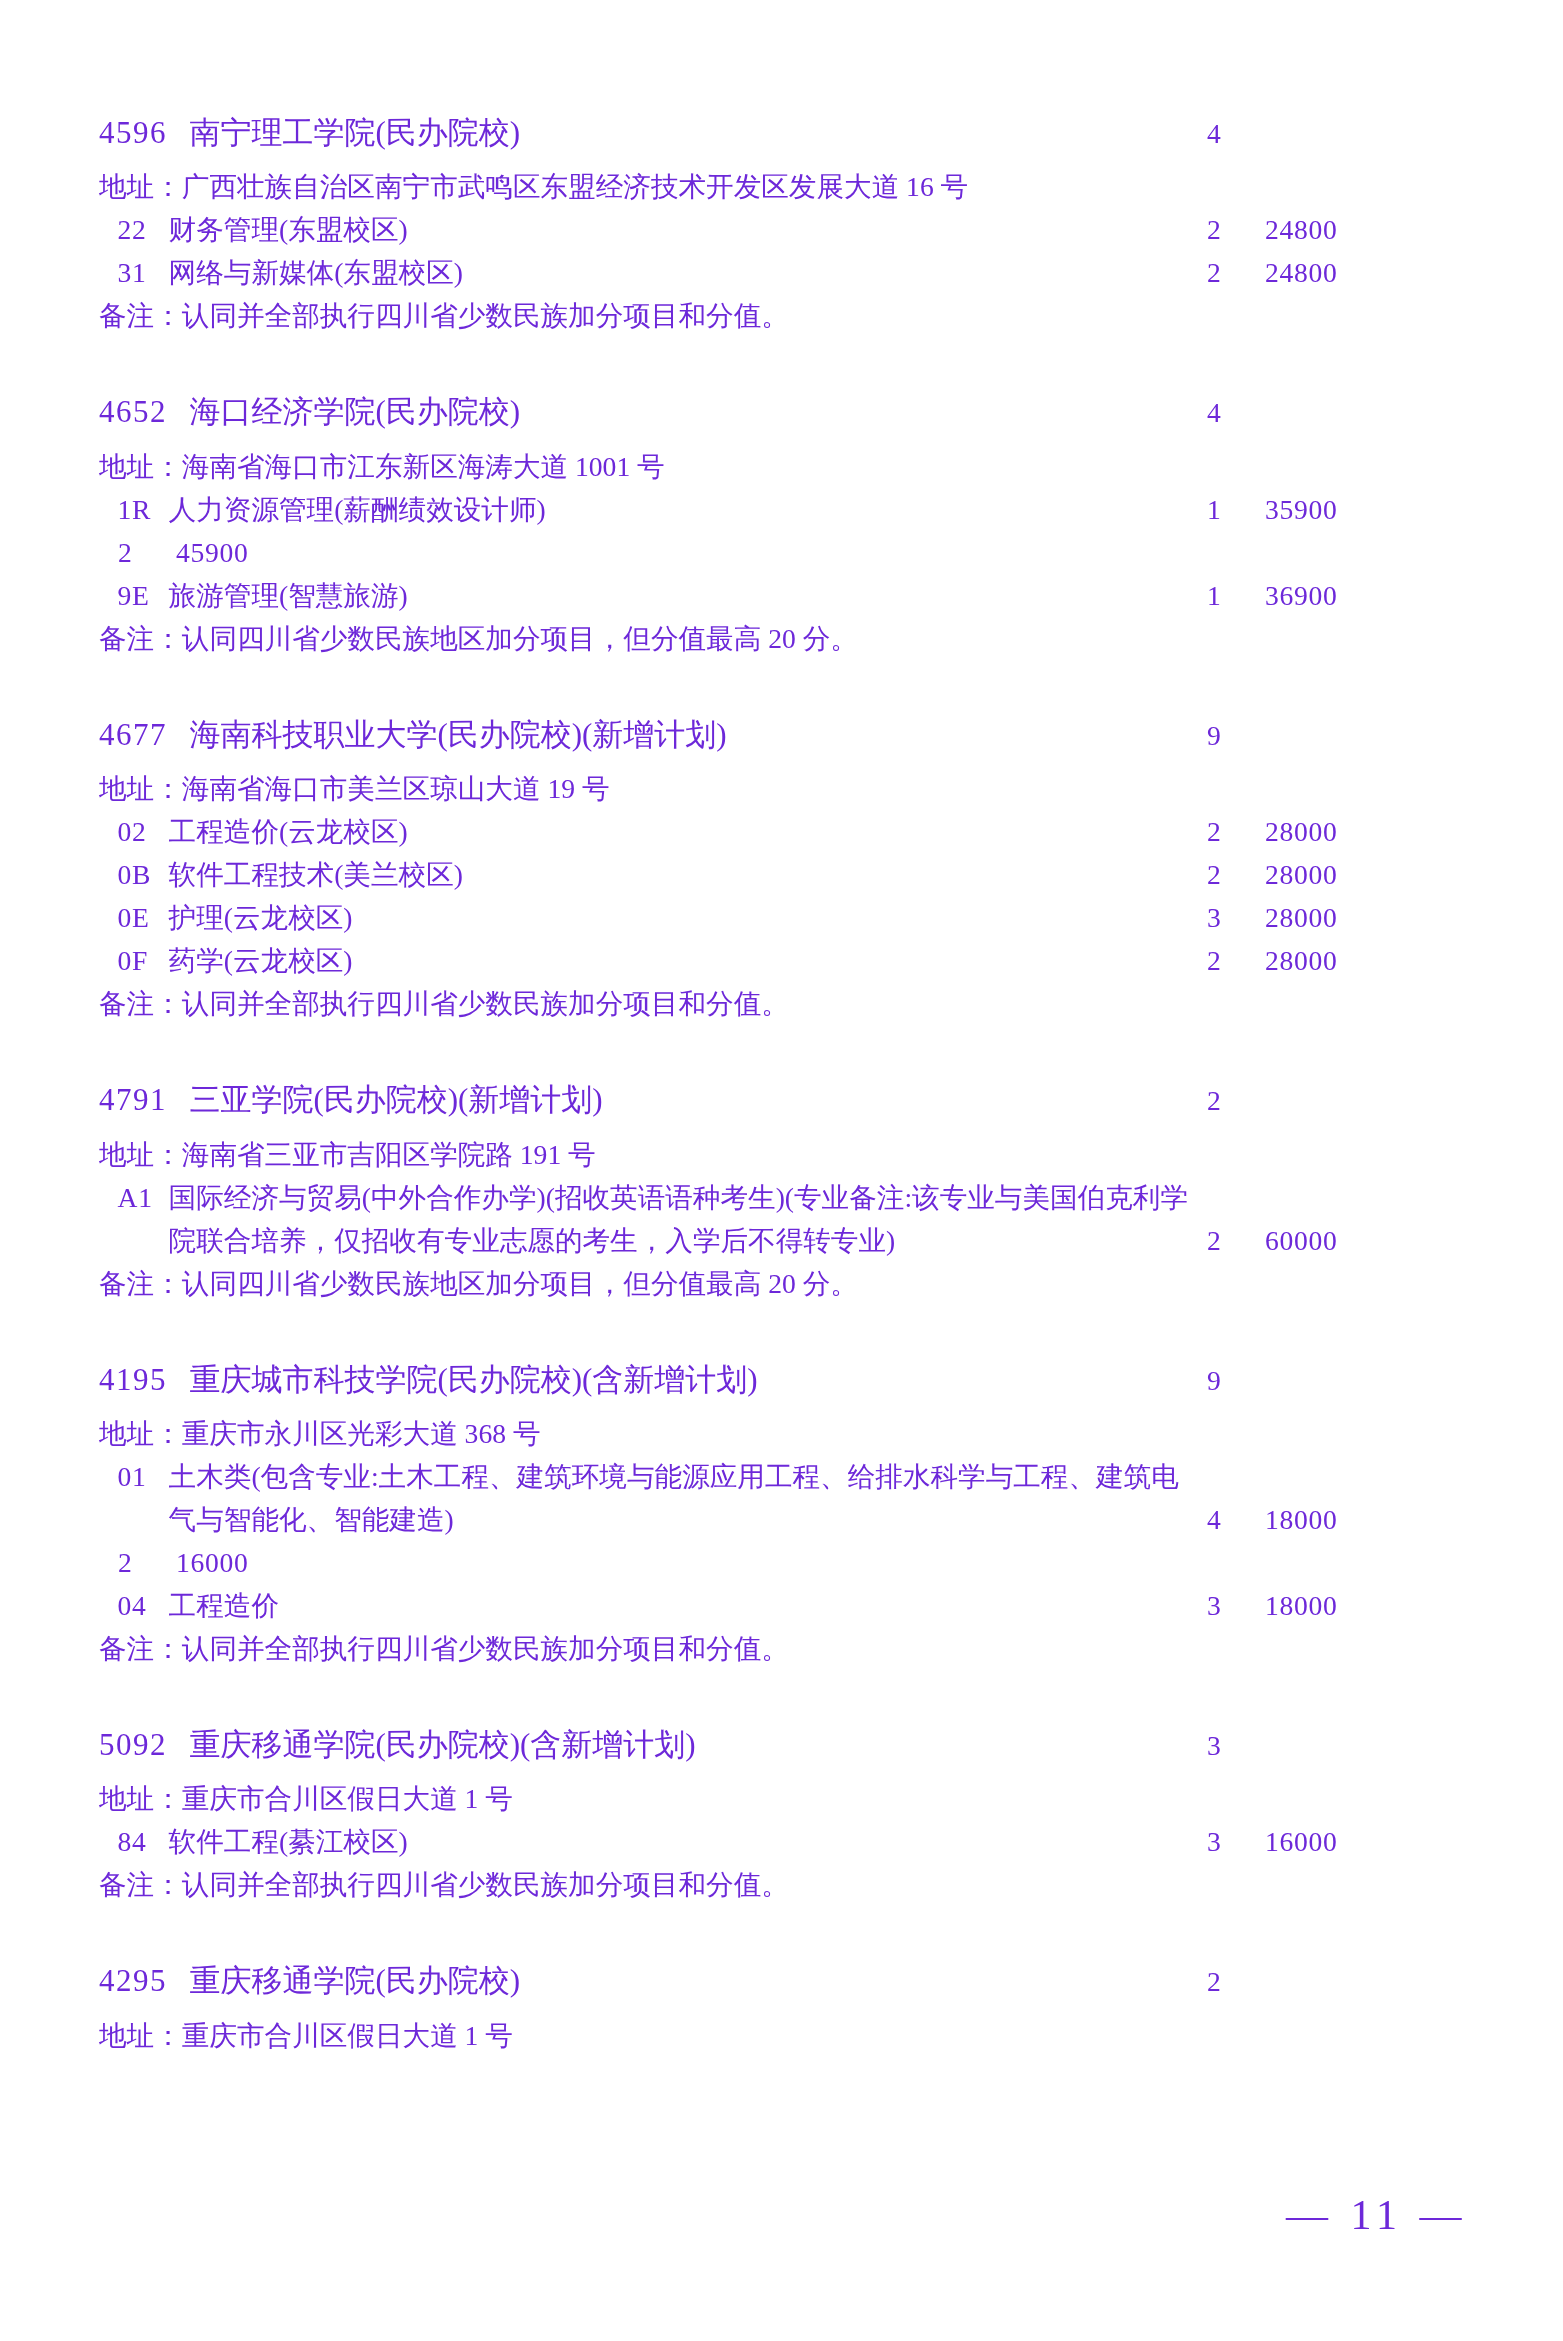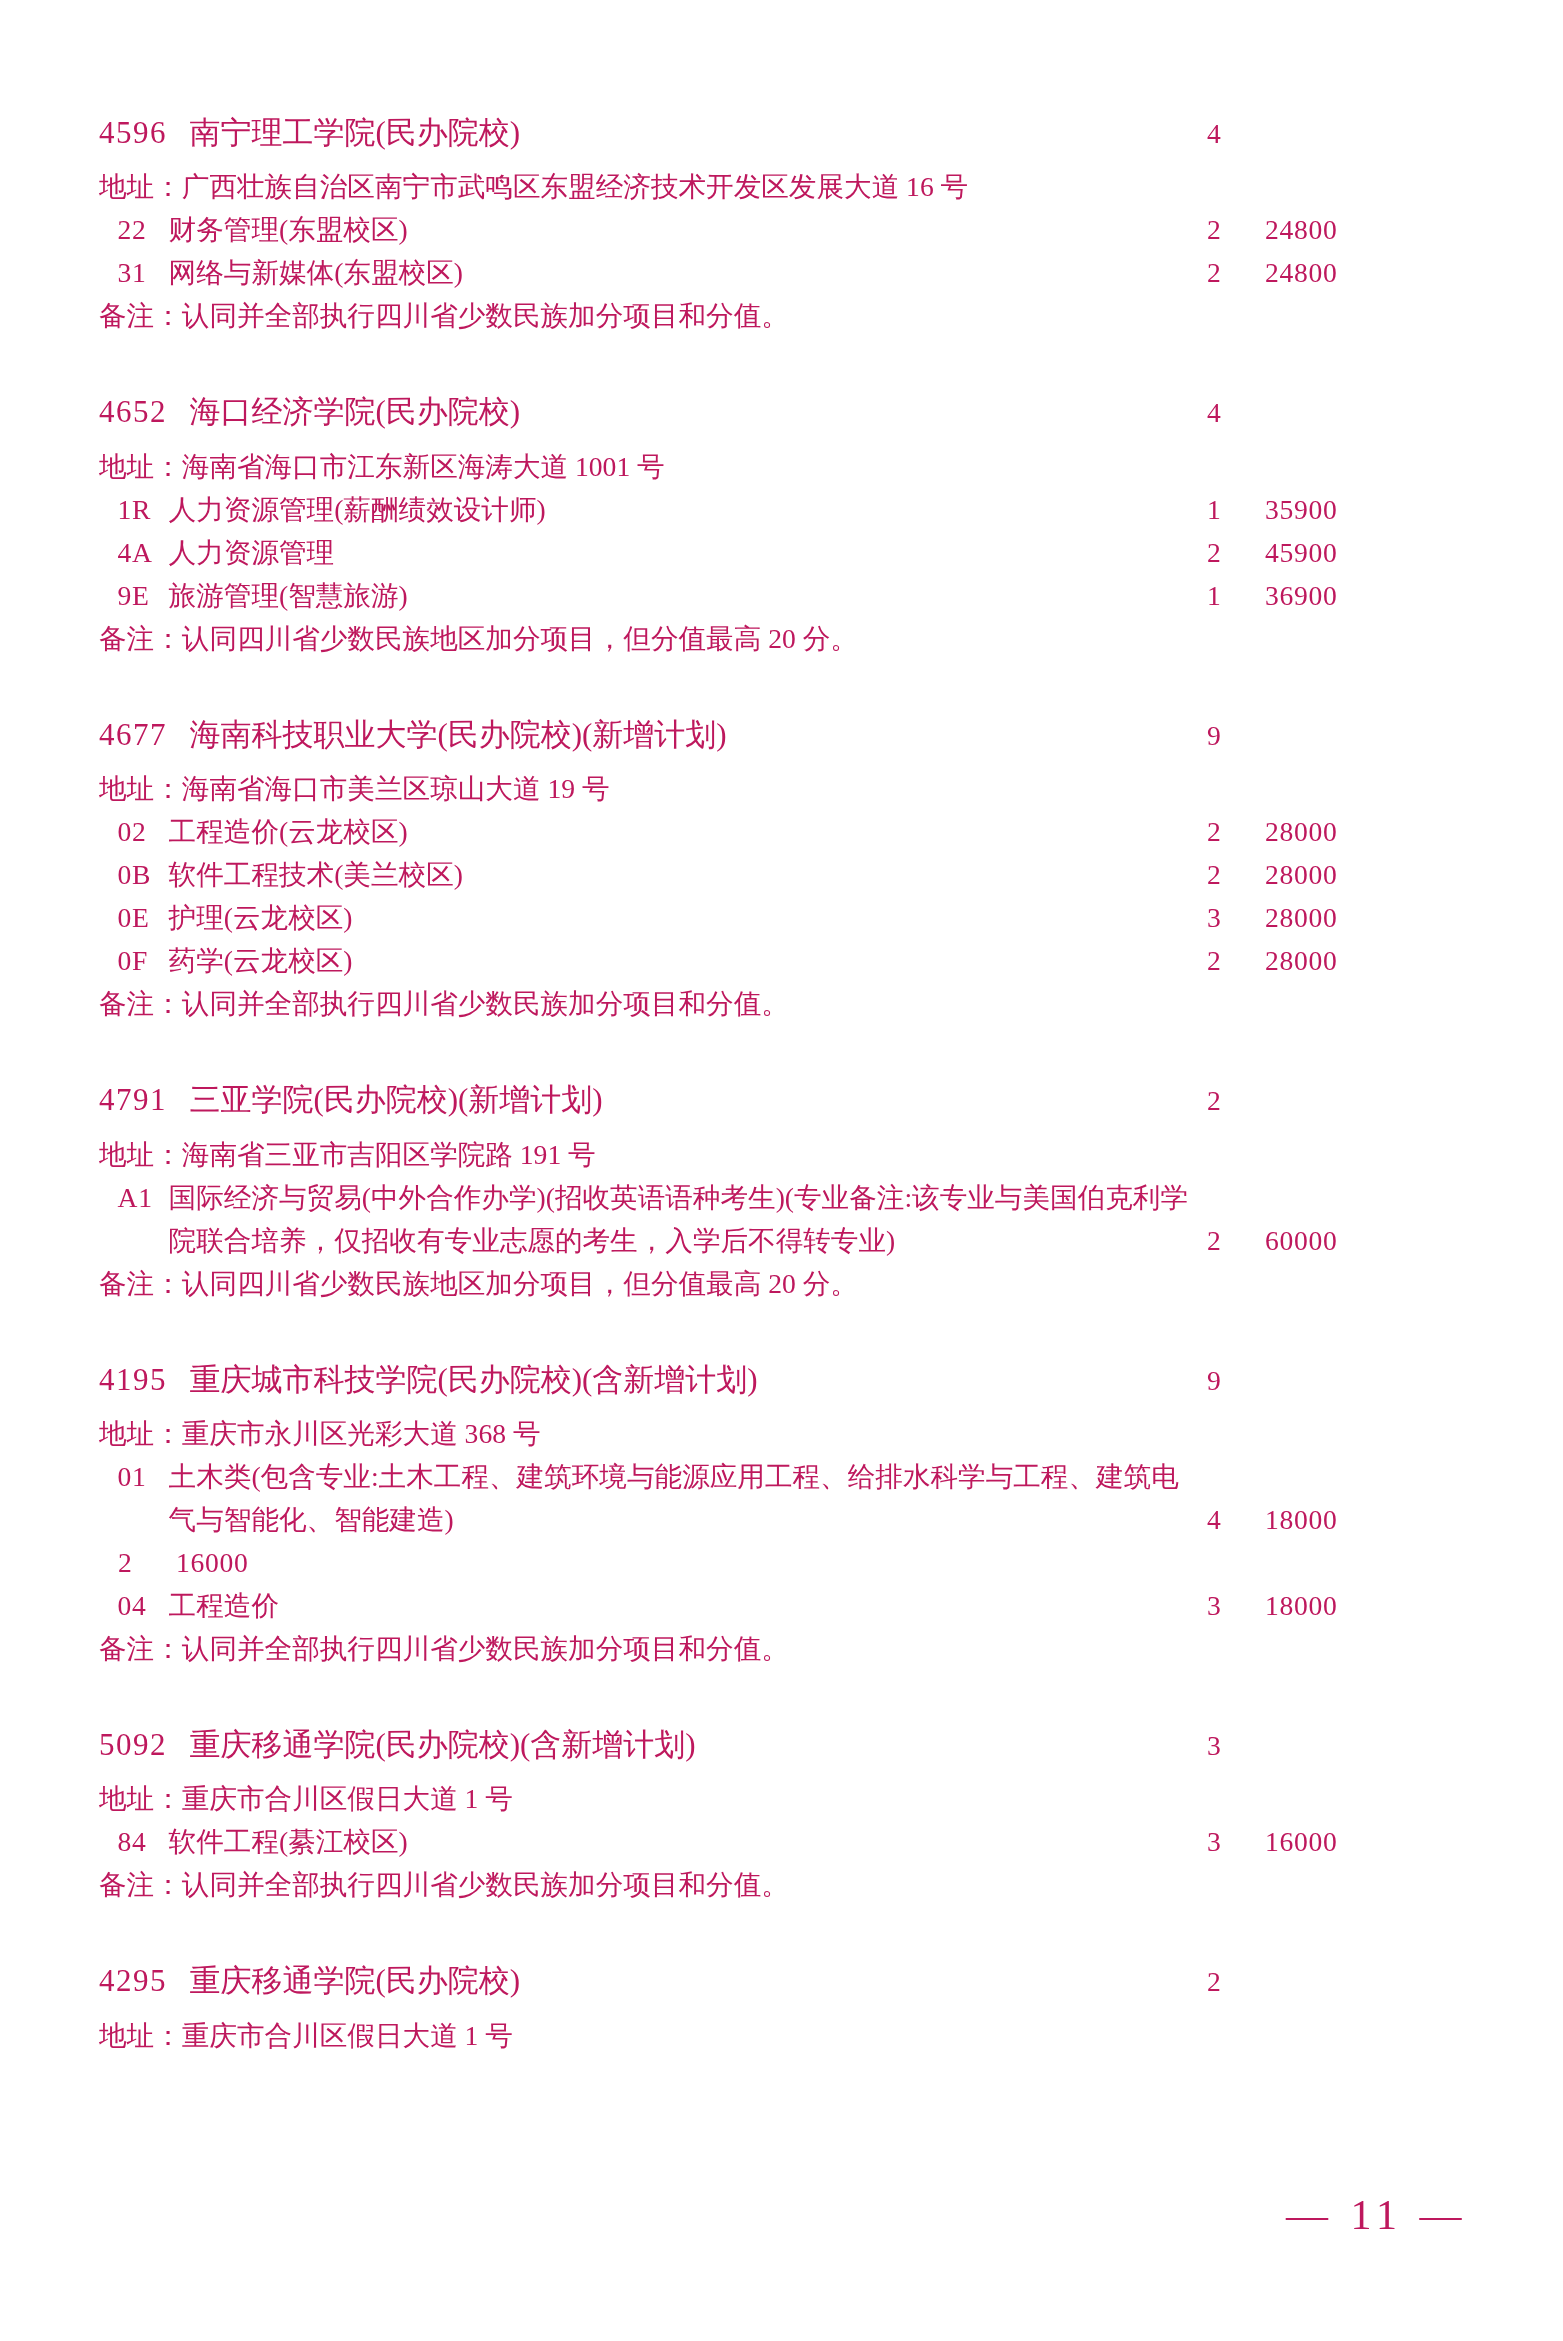--- a/index.html
+++ b/index.html
@@ -2,21 +2,21 @@
 <html style="font-size:12px"><head>
 <meta charset="utf-8">
 <style>
   html,body { margin:0; padding:0; background:#ffffff; }
   .page {
     position:relative;
     width:1563px;
     height:2342px;
     background:#ffffff;
     font-family:"Liberation Serif","DejaVu Serif",serif;
-    color:#be185d;
+    color:#6d28d9;
     overflow:hidden;
   }
   .content {
     position:absolute;
     left:99px;
     top:110px;
     width:1290px;
   }
   .school { margin-bottom:52px; }
   .row {
@@ -96,24 +96,20 @@
       </div>
       <div class="row">
         <div class="r-text major">
             <span class="m-code">1R</span>
             <span class="m-name">人力资源管理(薪酬绩效设计师)</span>
           </div>
         <div class="col-count">1</div>
         <div class="col-fee">35900</div>
       </div>
       <div class="row">
-        <div class="r-text major">
-            <span class="m-code">4A</span>
-            <span class="m-name">人力资源管理</span>
-          </div>
         <div class="col-count">2</div>
         <div class="col-fee">45900</div>
       </div>
       <div class="row">
         <div class="r-text major">
             <span class="m-code">9E</span>
             <span class="m-name">旅游管理(智慧旅游)</span>
           </div>
         <div class="col-count">1</div>
         <div class="col-fee">36900</div>

